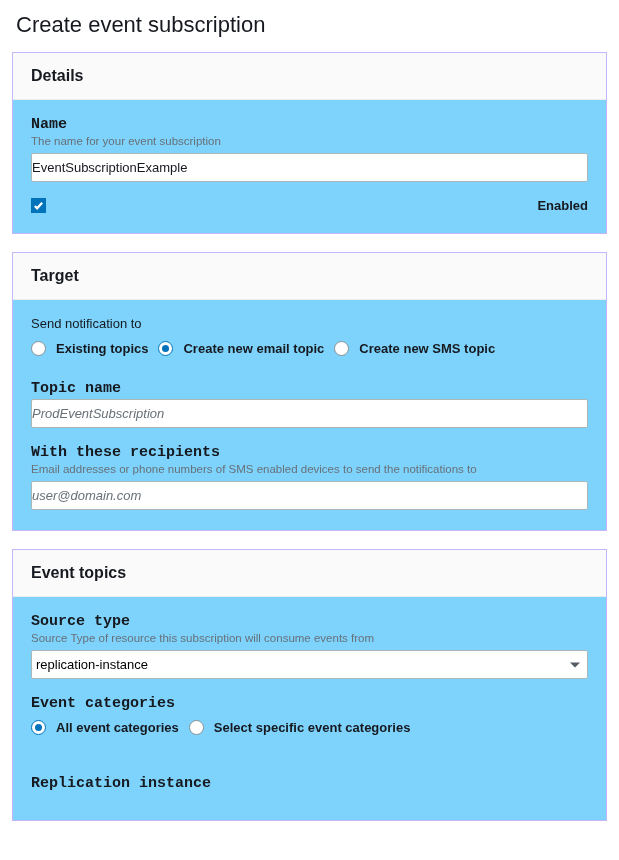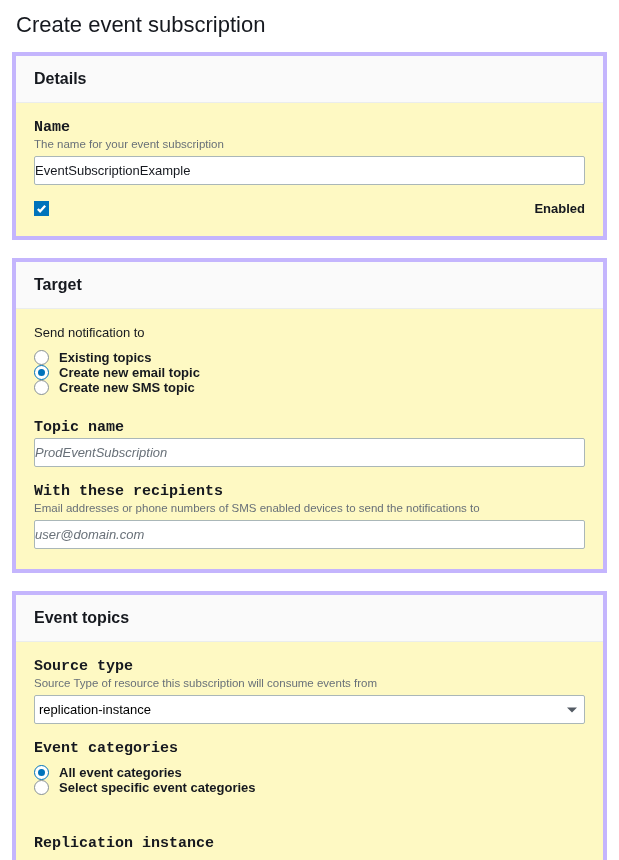--- a/index.html
+++ b/index.html
@@ -15,23 +15,23 @@
       padding: 12px;
       width: 619px;
     }
     .page-title {
       font-size: 22px;
       font-weight: 500;
       margin-bottom: 14px;
       margin-left: 4px;
     }
     .panel {
-      border: 4px solid #c4b5fd;
+      border: 1px solid #c4b5fd;
       margin-bottom: 18px;
-      background: #fef9c3;
+      background: #7dd3fc;
     }
     .panel-header {
       background: #fafafa;
       border-bottom: 1px solid #eaeded;
       padding: 14px 18px;
     }
     .panel-header h2 {
       font-size: 16px;
       font-weight: 700;
     }
@@ -121,21 +121,22 @@
       stroke: #fff;
       stroke-width: 2.5;
       fill: none;
     }
     .checkbox-label {
       font-size: 13px;
       font-weight: 700;
     }
     .radio-group {
       display: flex;
-      flex-direction: column;
+      flex-direction: row;
+      gap: 10px;
     }
     .radio-row {
       display: flex;
       align-items: center;
       gap: 10px;
       cursor: pointer;
     }
     .radio {
       width: 15px;
       height: 15px;

